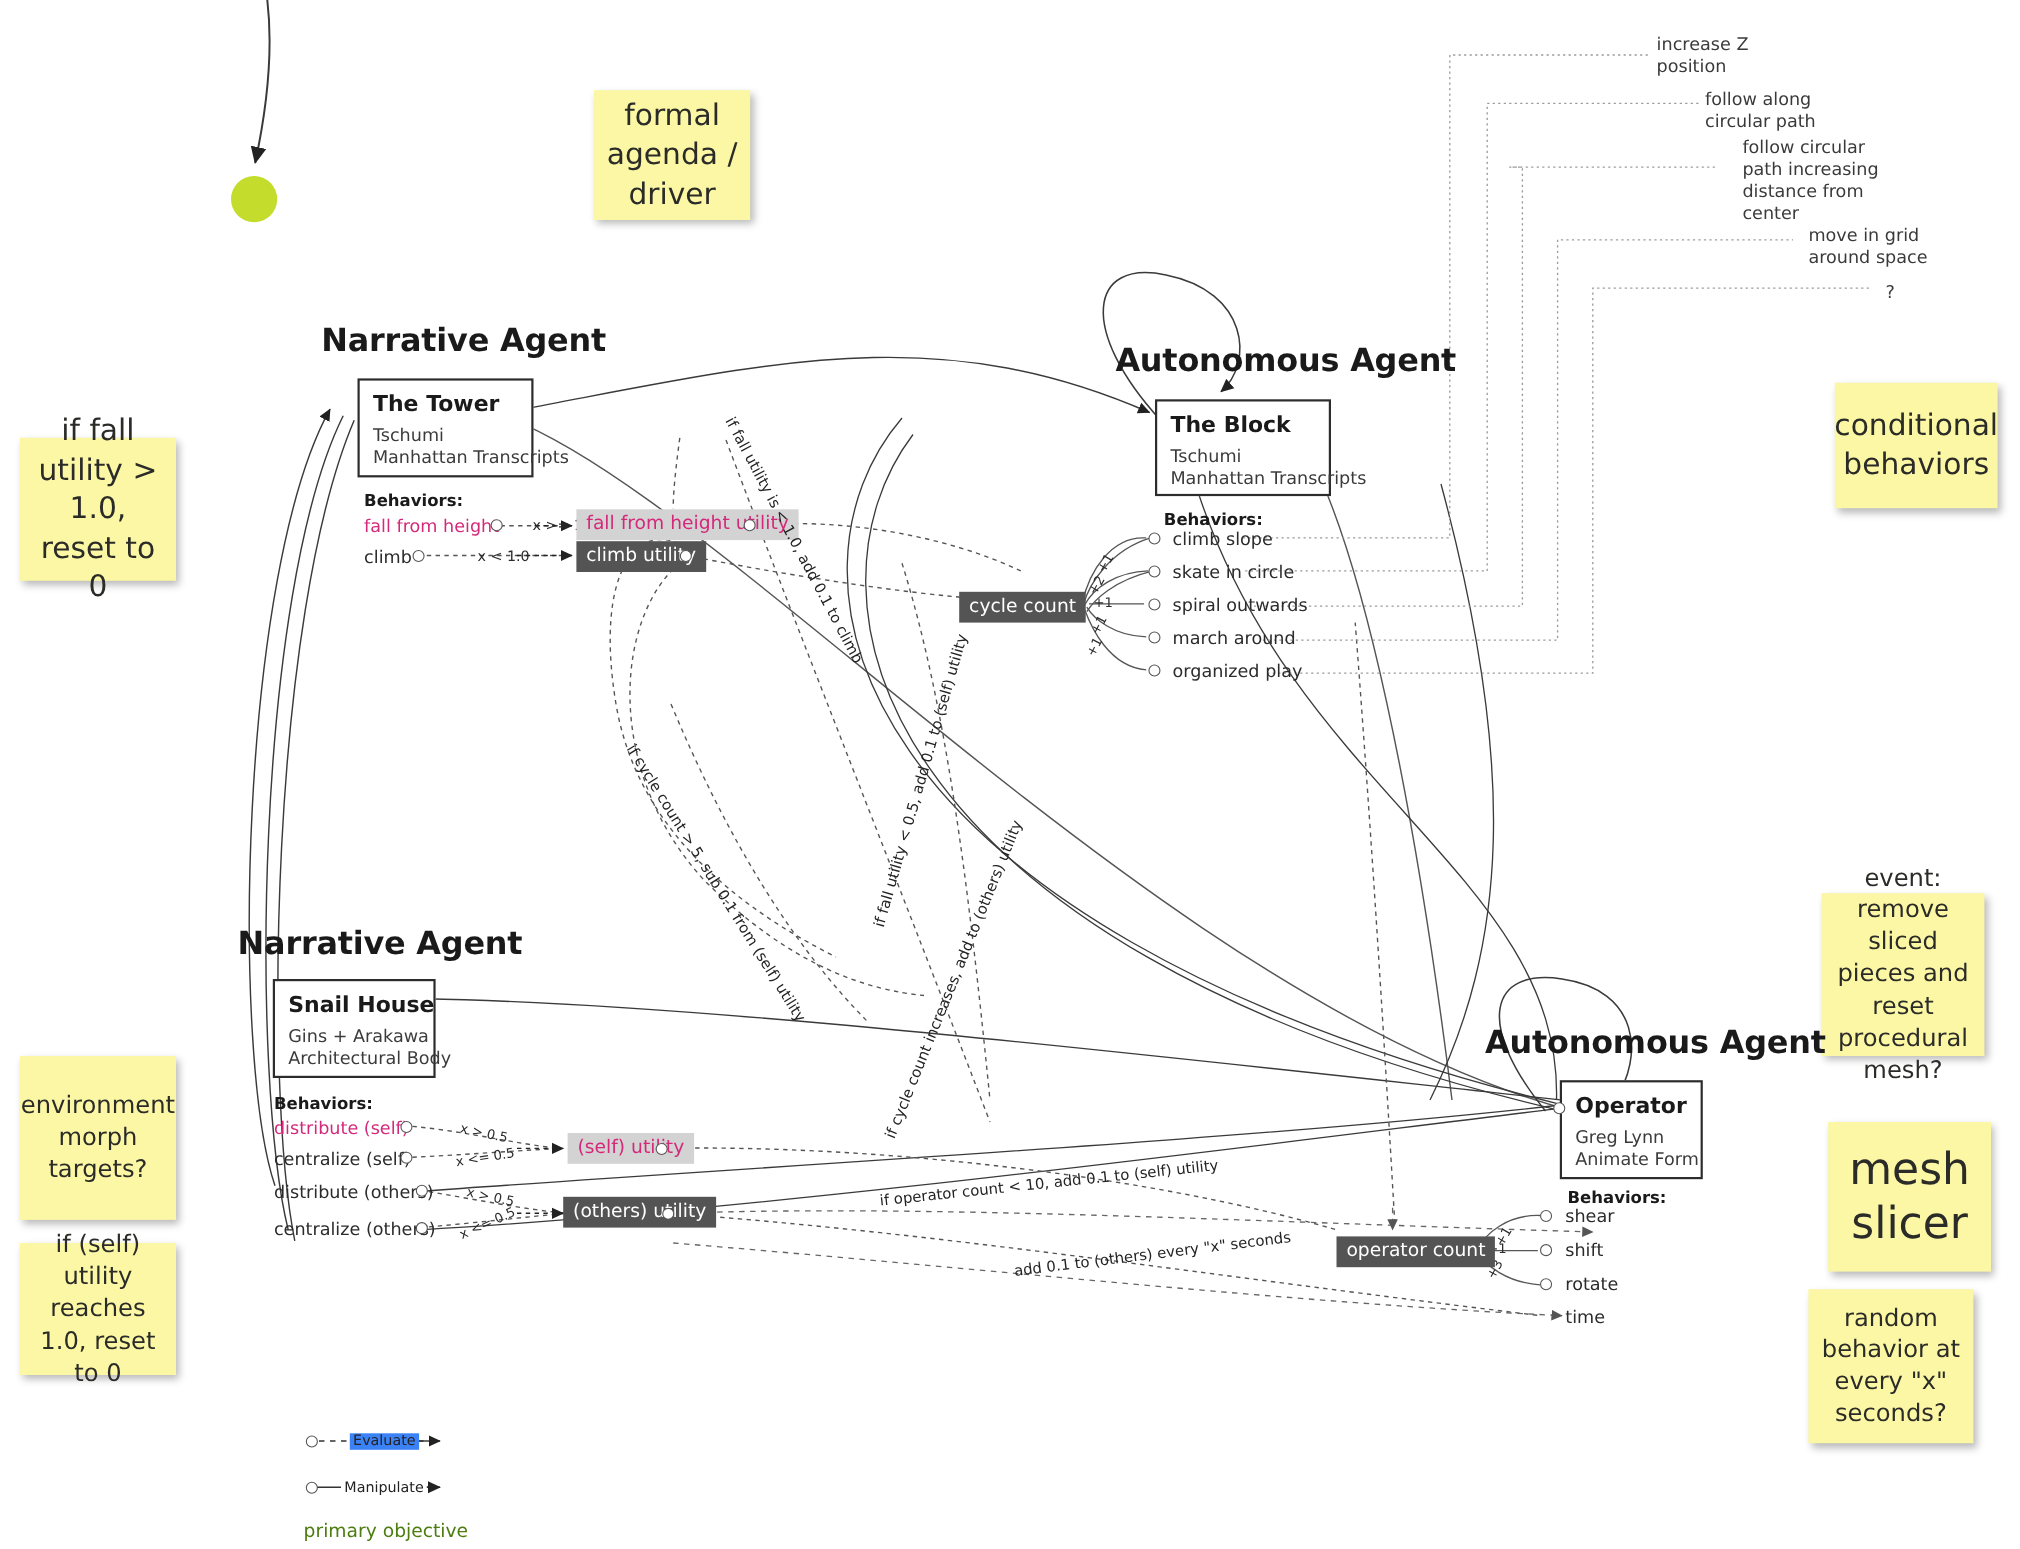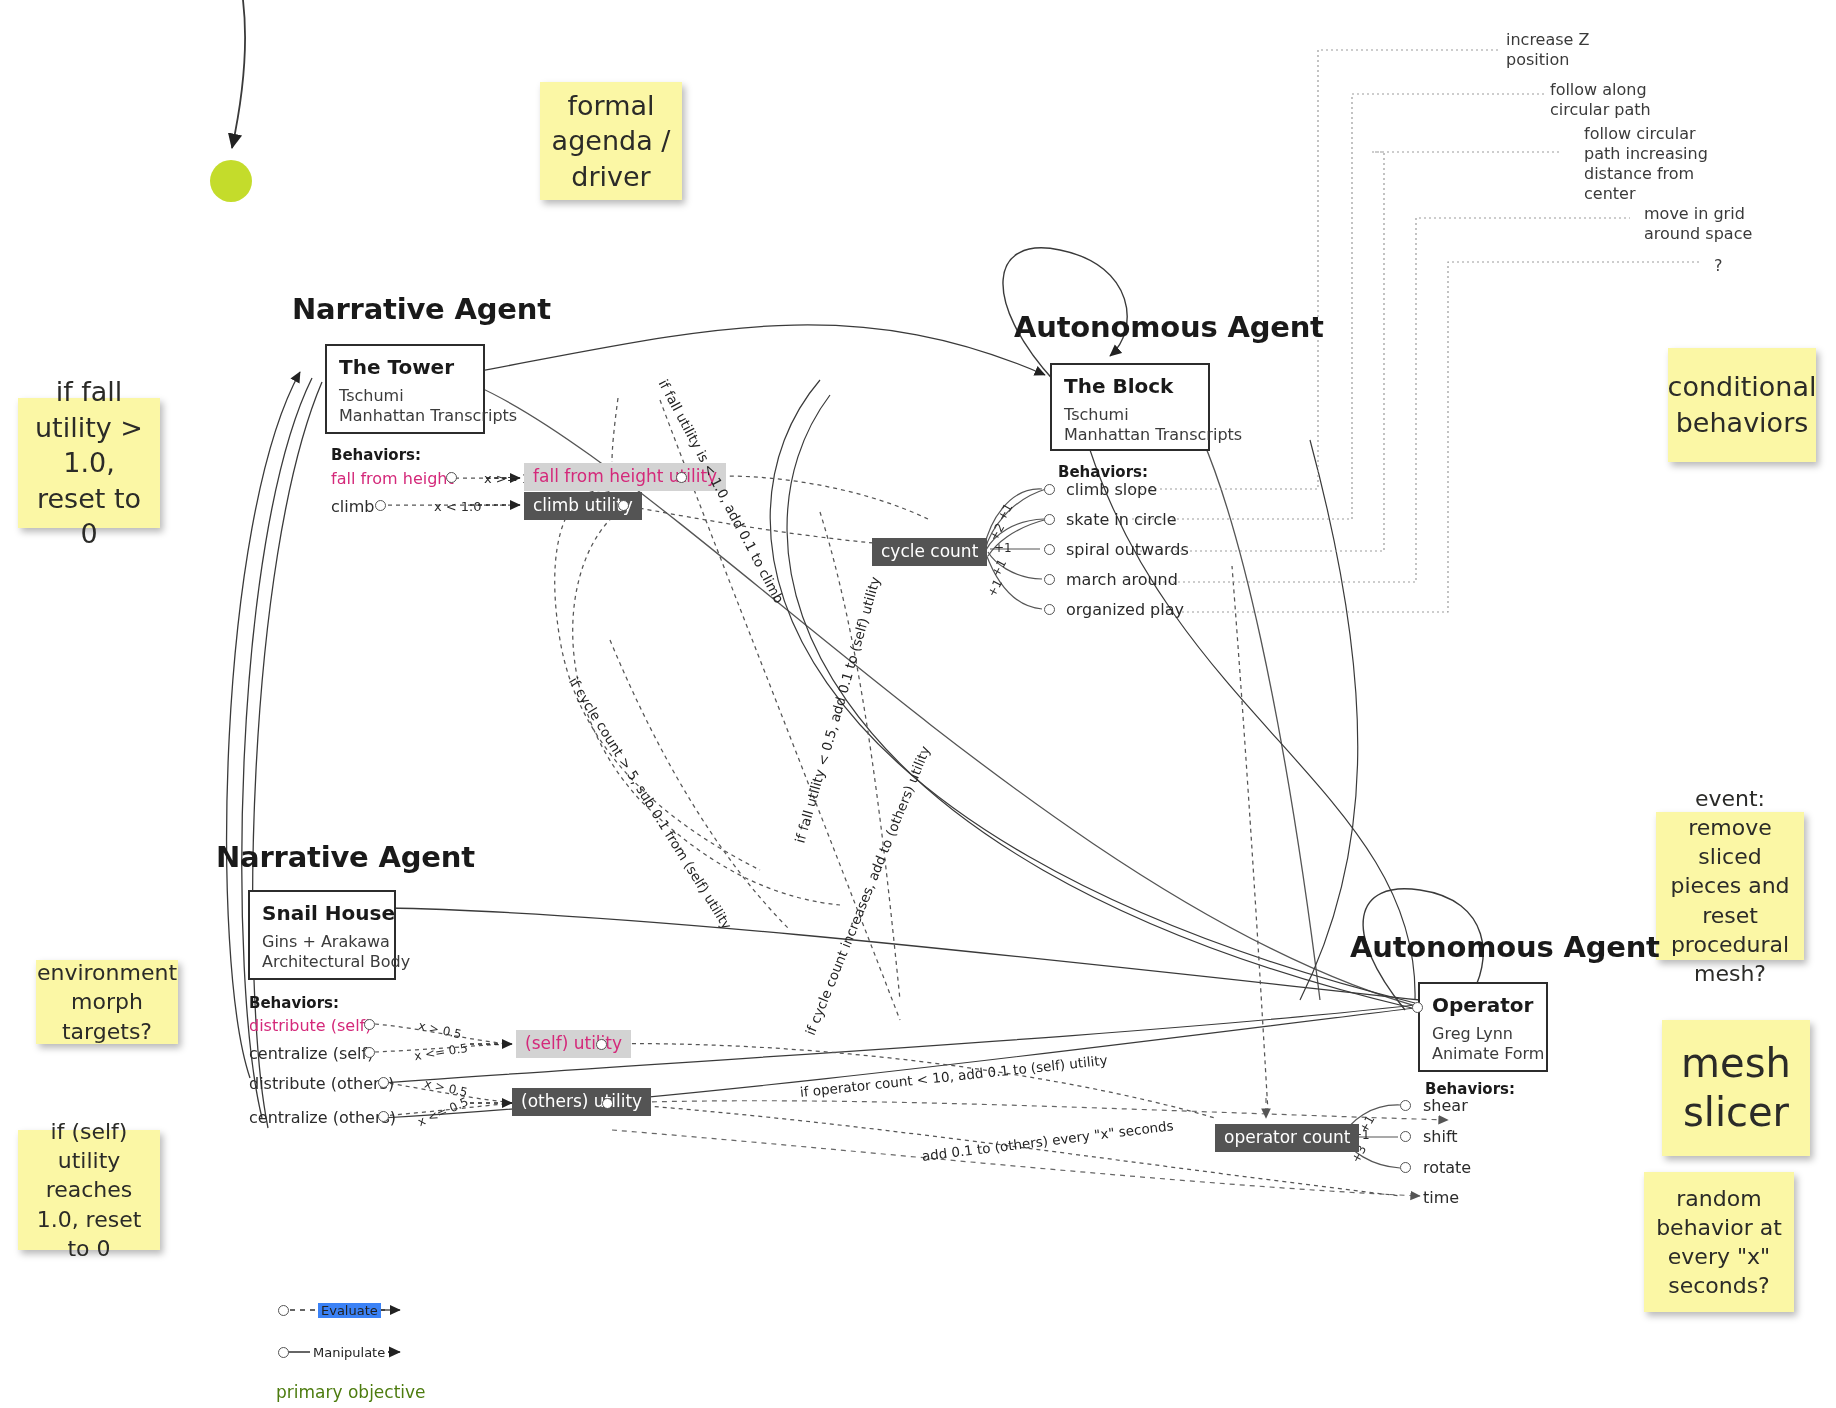--- a/index.html
+++ b/index.html
@@ -283,21 +283,21 @@
   </svg>
 
   <div class="greendot" style="left:210px; top:160px;"></div>
 
   <div class="sticky med" style="left:540px; top:82px; width:142px; height:118px;">formal agenda / driver</div>
 
   <div class="sticky med" style="left:18px; top:398px; width:142px; height:130px;">if fall utility &gt; 1.0, reset to 0</div>
 
   <div class="sticky med" style="left:1668px; top:348px; width:148px; height:114px;">conditional behaviors</div>
 
-  <div class="sticky sml" style="left:36px; top:960px; width:142px; height:84px;">environment morph targets?</div>
+  <div class="sticky sml" style="left:18px; top:960px; width:142px; height:149px;">environment morph targets?</div>
 
   <div class="sticky sml" style="left:18px; top:1130px; width:142px; height:120px;">if (self) utility reaches 1.0, reset to 0</div>
 
   <div class="sticky sml" style="left:1656px; top:812px; width:148px; height:148px;">event: remove sliced pieces and reset procedural mesh?</div>
 
   <div class="sticky big" style="left:1662px; top:1020px; width:148px; height:136px;">mesh slicer</div>
 
   <div class="sticky sml" style="left:1644px; top:1172px; width:150px; height:140px;">random behavior at every "x" seconds?</div>
 
   <div class="agent-title" style="left:292px; top:292px;">Narrative Agent</div>

